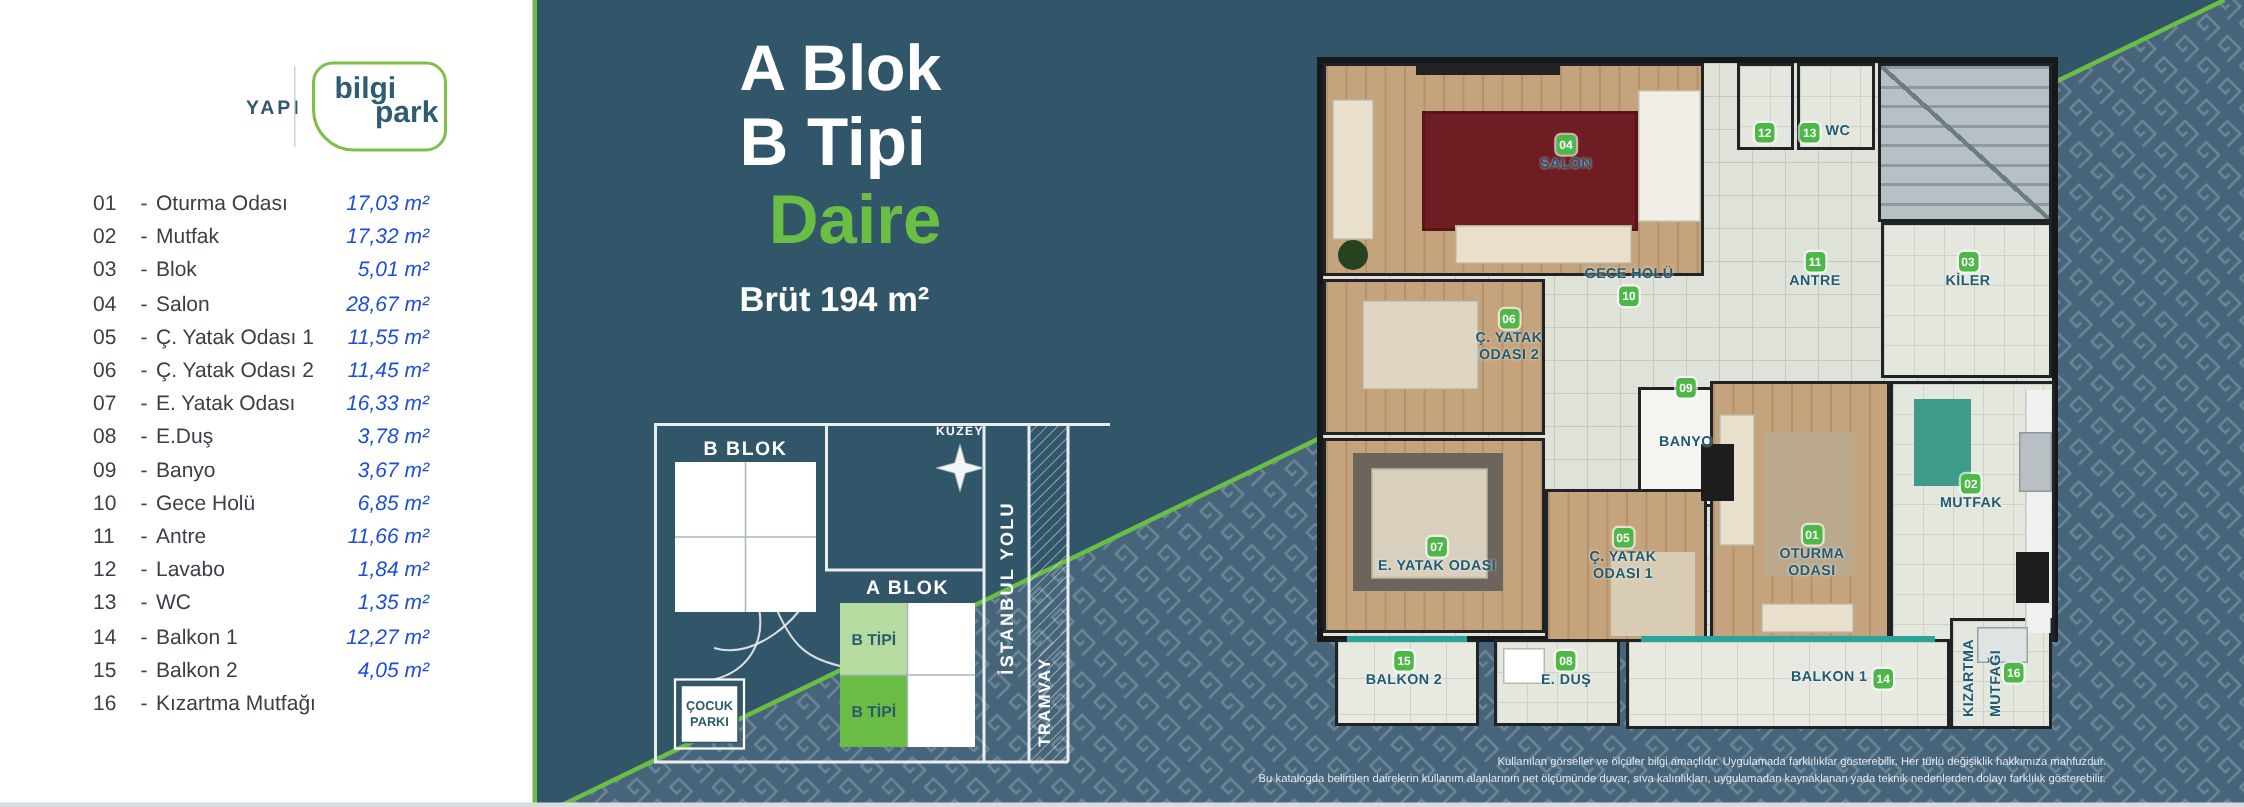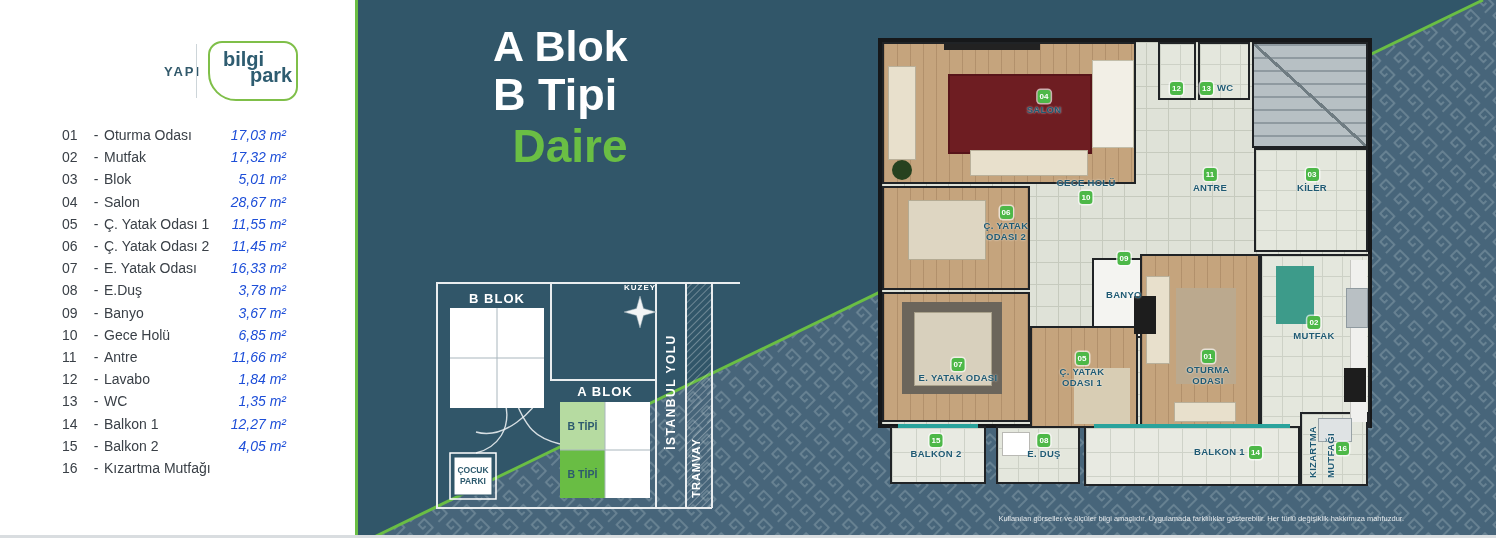--- a/index.html
+++ b/index.html
@@ -182,20 +182,21 @@
         <span class="ldash">-</span>
         <span class="lname">Kızartma Mutfağı</span>
         <span class="larea"></span>
       </div>
   </div>
 
   <div class="title">
     <div class="t-white">A Blok</div>
     <div class="t-white2">B Tipi</div>
     <div class="t-green">Daire</div>
+    <div class="t-gross">Brüt 194 m²</div>
   </div>
 
   <svg class="siteplan" width="310" height="240" viewBox="0 0 310 240">
     <defs>
       <pattern id="hatch" width="5" height="5" patternUnits="userSpaceOnUse" patternTransform="rotate(45)">
         <line x1="0" y1="0" x2="0" y2="5" stroke="rgba(255,255,255,.5)" stroke-width="1.2"></line>
       </pattern>
     </defs>
 
     <path d="M306 11 H3 V236 H278" fill="none" stroke="#e9edef" stroke-width="2"></path>
@@ -336,17 +337,18 @@
       <span class="badge">14</span>
     </div>
     <div class="kz-label">
       <span class="rlabel">KIZARTMA MUTFAĞI</span>
     </div>
     <span class="badge" style="position:absolute;left:458px;top:404px;z-index:6;">16</span>
   </div>
 
   <div class="disclaimer">
     <div>Kullanılan görseller ve ölçüler bilgi amaçlıdır. Uygulamada farklılıklar gösterebilir. Her türlü değişiklik hakkımıza mahfuzdur.</div>
+    <div>Bu katalogda belirtilen dairelerin kullanım alanlarının net ölçümünde duvar, sıva kalınlıkları, uygulamadan kaynaklanan yada teknik nedenlerden dolayı farklılık gösterebilir.</div>
   </div>
 
   <div class="green-line"></div>
   <div class="bottom-strip"></div>
 </div>
 
 </body></html>

